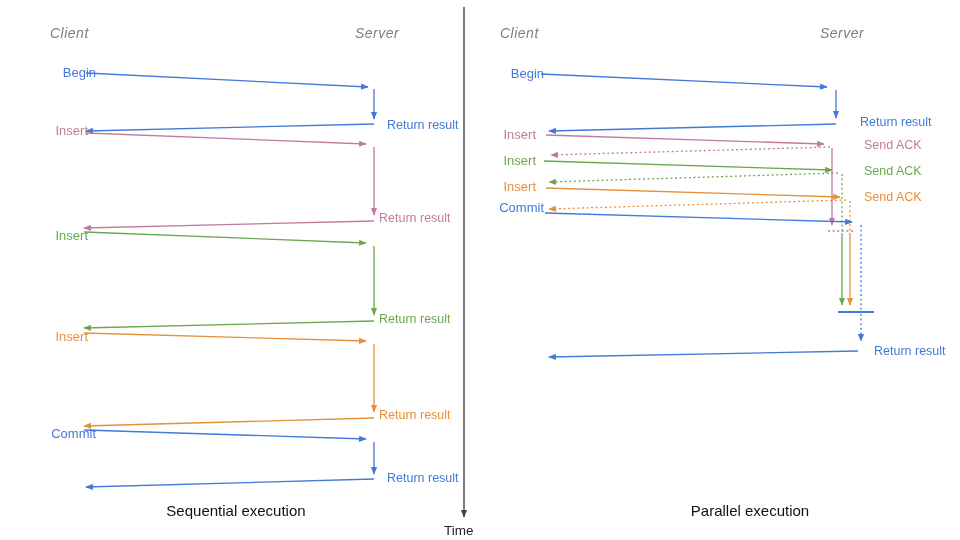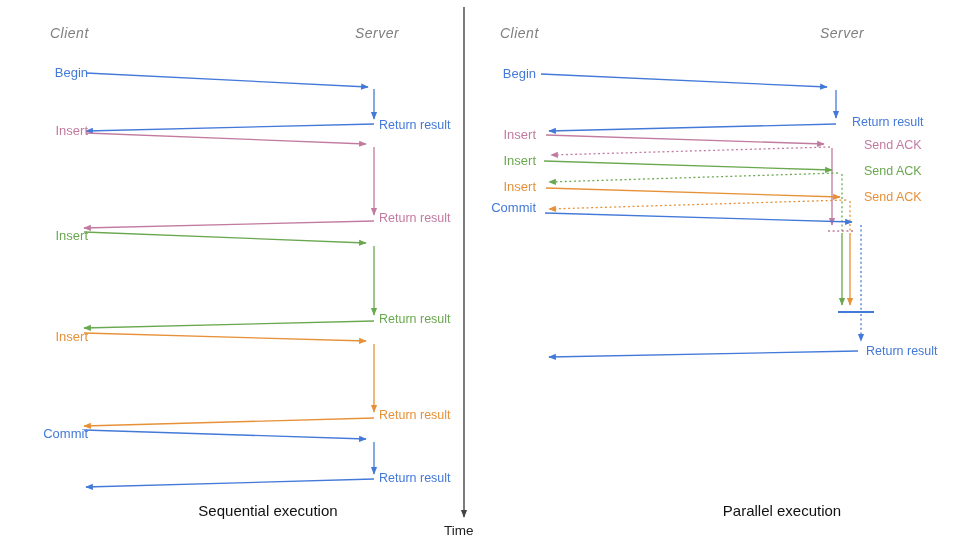--- a/index.html
+++ b/index.html
@@ -6,23 +6,23 @@
   .canvas{
     position:relative;width:960px;height:540px;background:#ffffff;
     font-family:Liberation Sans, sans-serif;overflow:hidden;border-radius:20px;
   }
   svg.layer{position:absolute;left:0;top:0;}
   .lbl{position:absolute;font-size:13px;line-height:14px;white-space:nowrap;}
   .hdr{font-style:italic;color:#7f7f7f;font-size:14px;letter-spacing:.5px;}
   .resp{font-size:12.5px;}
   .oplabel-l{left:0;width:88px;text-align:right;}
   .oplabel-r{left:440px;width:96px;text-align:right;}
-  .title{font-size:15px;color:#111;transform:translateX(-50%);margin-left:32px;}
+  .title{font-size:15px;color:#111;transform:translateX(-50%);}
   .time{font-size:13.5px;color:#222;}
-  .c-blue{color:#4379d8;}
+  .c-blue{color:#4379d8;padding-left:8px;}
   .c-pink{color:#c27ba0;}
   .c-green{color:#6aa84f;}
   .c-orange{color:#e69138;}
 </style>
 </head>
 <body>
 
 <div class="canvas">
 
   <svg class="layer" width="960" height="540" viewBox="0 0 960 540">

